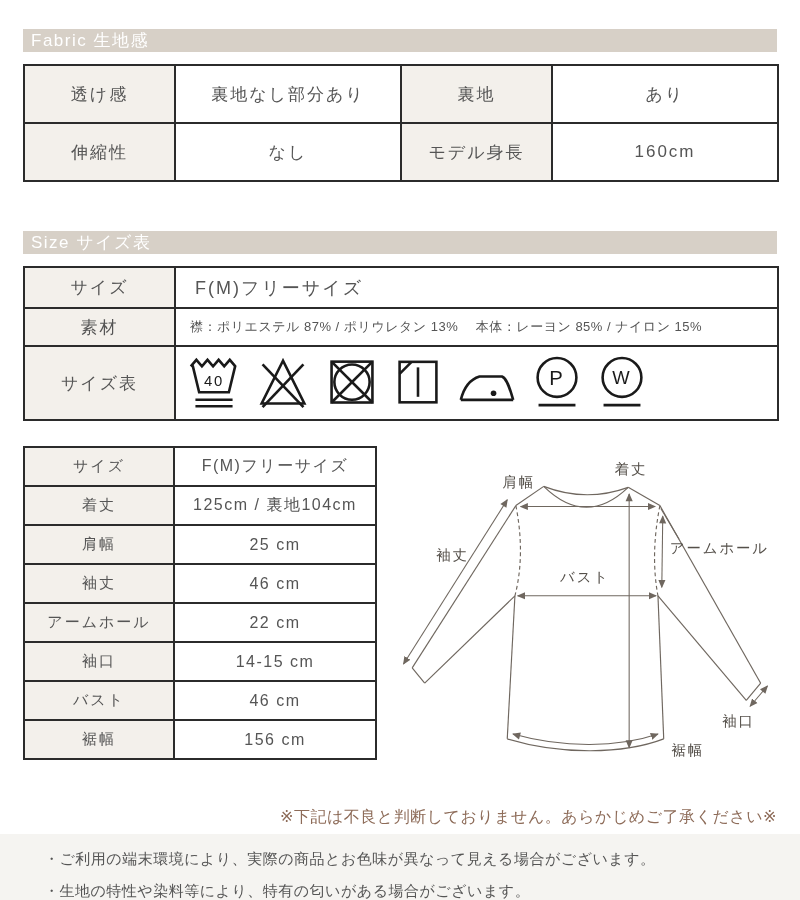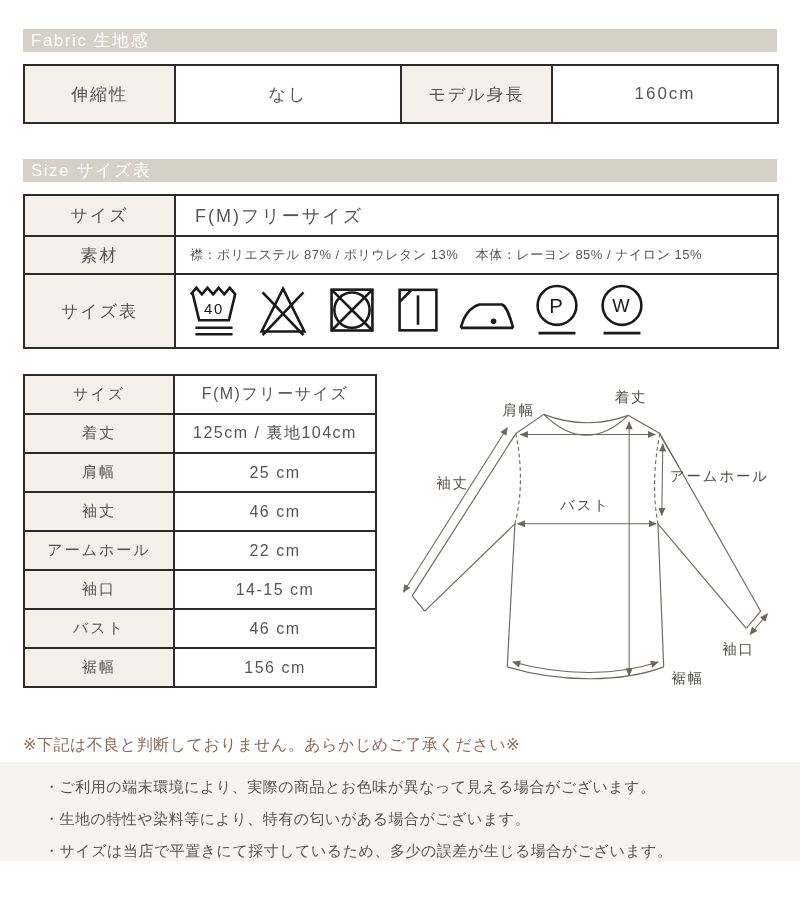--- a/index.html
+++ b/index.html
@@ -13,21 +13,21 @@
   
   .section-bar {
     height: 23px;
     background: #d7d0c7;
     color: #ffffff;
     font-size: 17px;
     line-height: 23px;
     padding-left: 8px;
     letter-spacing: 1.5px;
   }
-  .bar-size { margin-top: 35px; }
+  .bar-size { margin-top: 49px; }
 
   
   table {
     border-collapse: collapse;
     width: 754px;
     table-layout: fixed;
     margin-top: 12px;
   }
   th, td {
     border: 2px solid #2b2b2b;
@@ -54,21 +54,21 @@
   
   .measure-row { display: flex; align-items: flex-start; margin-top: 25px; }
   .meas-table { width: 352px; margin-top: 0; }
   .meas-table th { width: 150px; height: 39px; font-size: 15px; }
   .meas-table td { font-size: 16px; letter-spacing: 1.5px; }
   .garment-diagram { margin-left: 16px; margin-top: 2px; }
 
   
   .notice-heading {
     margin-top: 24px;
-    text-align: left;
+    text-align: right;
     color: #8d6b58;
     font-size: 16px;
     letter-spacing: 0.5px;
   }
   .notes-box {
     margin-top: 6px;
     width: 800px;
     height: 99px;
     background: #f5f4f1;
     padding: 9px 20px 0 44px;
@@ -88,20 +88,26 @@
   <div class="section-bar">Fabric 生地感</div>
 
   <table class="fabric-table">
     <colgroup>
         <col style="width:151px">
         <col style="width:226px">
         <col style="width:151px">
         <col style="width:226px">
       </colgroup>
     <tbody>
+        <tr>
+      <th>透け感</th>
+      <td>裏地なし部分あり</td>
+      <th>裏地</th>
+      <td>あり</td>
+    </tr>
     <tr>
       <th>伸縮性</th>
       <td>なし</td>
       <th>モデル身長</th>
       <td>160cm</td>
     </tr>
   </tbody>
     </table>
 
   <div class="section-bar bar-size">Size サイズ表</div>

